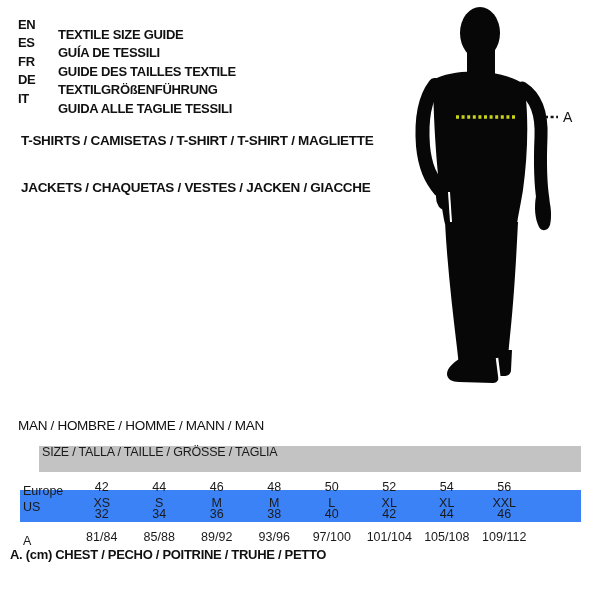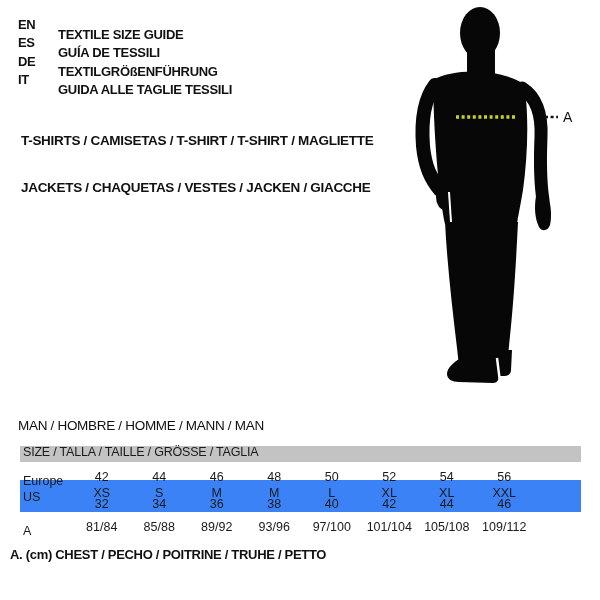--- a/index.html
+++ b/index.html
@@ -21,21 +21,21 @@
   
   .figure-wrap { position:absolute; left:395px; top:0; width:205px; height:400px; }
   .figure-wrap svg { display:block; }
   .measure-label { font-family:"Liberation Sans", sans-serif; font-size:14px; }
 
   
   .gender-heading { position:absolute; left:18px; top:418px; font-weight:normal; font-size:13.5px; letter-spacing:-0.3px; }
 
   
   .size-table { position:absolute; left:20px; top:446px; width:561px; font-size:12.5px; color:#1a1a1a; }
-  .table-header-bar { background:#c3c3c3; height:16px; line-height:13px; padding-left:3px; letter-spacing:-0.2px; margin-bottom:2px; white-space:nowrap; }
+  .table-header-bar { background:#c3c3c3; height:26px; line-height:13px; padding-left:3px; letter-spacing:-0.2px; margin-bottom:2px; white-space:nowrap;margin-left:19px; }
   .t-row { display:grid; grid-template-columns:53px repeat(8, 57.5px) 1fr; height:16px; line-height:16px; align-items:center; }
   .t-row.zebra { background:#3b82f6; }
   .t-row.last { margin-top:2px; }
   .cell { text-align:center; }
   .cell.lbl { text-align:left; padding-left:3px;margin-top:9px; }
 
   
   .footnote { position:absolute; left:10px; top:547px; font-weight:bold; font-size:13px; letter-spacing:-0.3px; }
 </style>
 </head>
@@ -44,20 +44,24 @@
 <div class="page">
 
   <div class="lang-block">
     <div class="lang-row">
       <span class="lang-code">EN</span>
       <span class="lang-label">TEXTILE SIZE GUIDE</span>
     </div>
     <div class="lang-row">
       <span class="lang-code">ES</span>
       <span class="lang-label">GUÍA DE TESSILI</span>
+    </div>
+    <div class="lang-row">
+      <span class="lang-code">FR</span>
+      <span class="lang-label">GUIDE DES TAILLES TEXTILE</span>
     </div>
     <div class="lang-row">
       <span class="lang-code">DE</span>
       <span class="lang-label">TEXTILGRÖßENFÜHRUNG</span>
     </div>
     <div class="lang-row">
       <span class="lang-code">IT</span>
       <span class="lang-label">GUIDA ALLE TAGLIE TESSILI</span>
     </div>
   </div>

